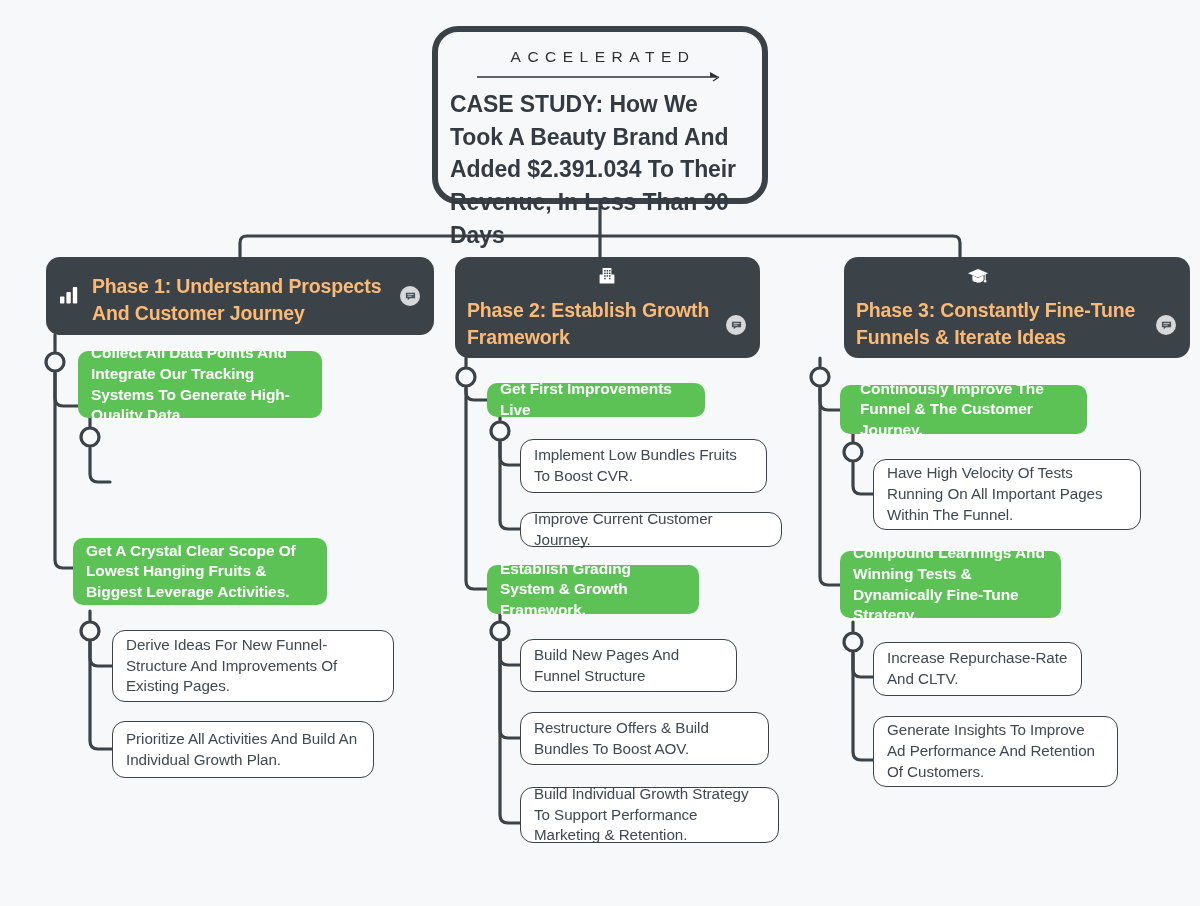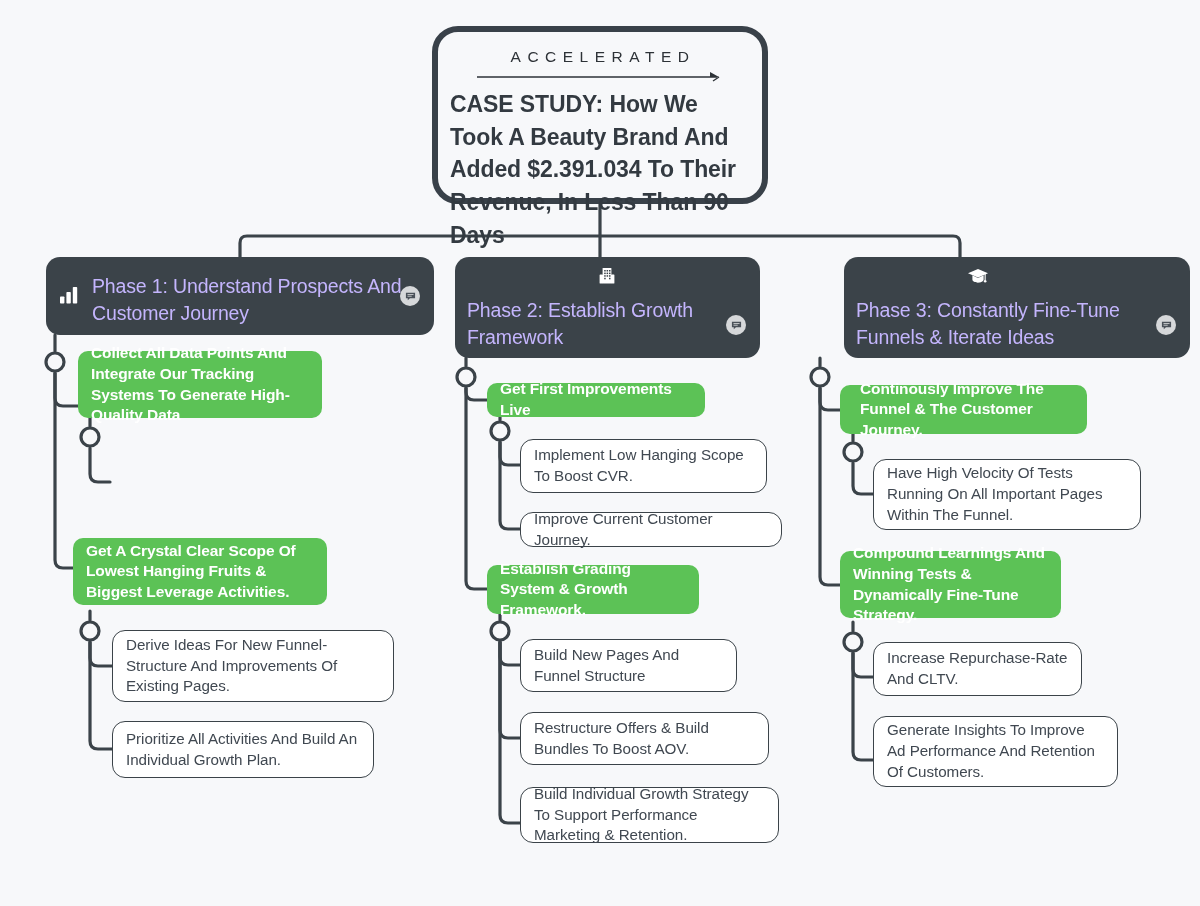--- a/index.html
+++ b/index.html
@@ -81,24 +81,24 @@
   .phase-head {
     position: absolute;
     box-sizing: border-box;
     background: #3b4349;
     border-radius: 14px;
     color: #ffffff;
   }
   .phase-head .phase-title {
     position: absolute;
     font-size: 19.5px;
-    font-weight: 400;
+    font-weight: 700;
     line-height: 1.38;
     letter-spacing: -0.15px;
-    color: #c4b5fd;
+    color: #fdba74;
   }
   .head-icon {
     position: absolute;
     display: block;
   }
   .note-badge {
     position: absolute;
     width: 20px;
     height: 20px;
     border-radius: 50%;
@@ -293,21 +293,21 @@
     <span>Derive Ideas For New Funnel-Structure And Improvements Of Existing Pages.</span>
   </div>
   <div class="node leaf" style="left:112px; top:721px; width:262px; height:57px;">
     <span>Prioritize All Activities And Build An Individual Growth Plan.</span>
   </div>
 
   <div class="node green" style="left:487px; top:383px; width:218px; height:34px;">
     <span>Get First Improvements Live</span>
   </div>
   <div class="node leaf" style="left:520px; top:439px; width:247px; height:54px;">
-    <span>Implement Low Hanging Scope To Boost CVR.</span>
+    <span>Implement Low Bundles Fruits To Boost CVR.</span>
   </div>
   <div class="node leaf" style="left:520px; top:512px; width:262px; height:35px;">
     <span>Improve Current Customer Journey.</span>
   </div>
 
   <div class="node green" style="left:487px; top:565px; width:212px; height:49px;">
     <span>Establish Grading System &amp; Growth Framework.</span>
   </div>
   <div class="node leaf" style="left:520px; top:639px; width:217px; height:53px;">
     <span>Build New Pages And Funnel Structure</span>

